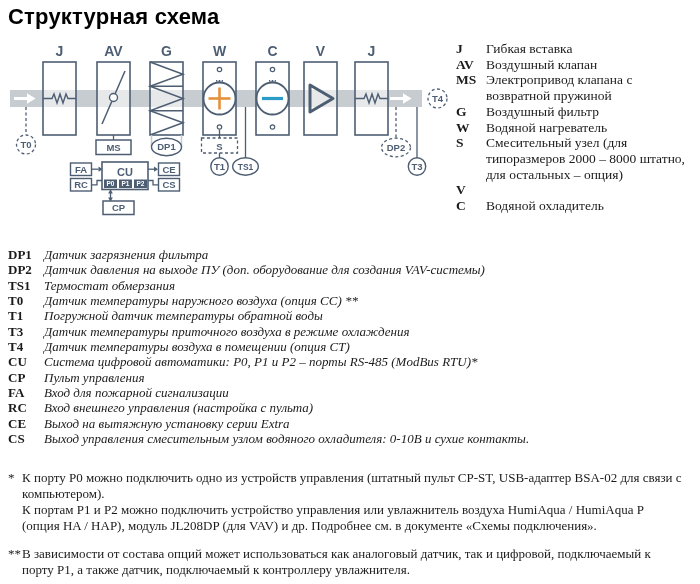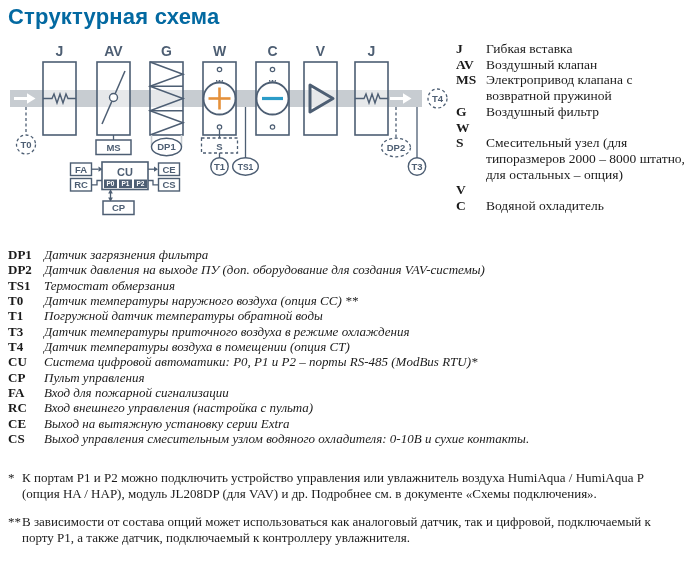--- a/index.html
+++ b/index.html
@@ -1,19 +1,19 @@
 <!DOCTYPE html>
 <html lang="ru"><head>
 <meta charset="utf-8">
 <style>
   html,body{margin:0;padding:0;background:#fff;}
   .page{position:relative;width:700px;height:584px;background:#fff;overflow:hidden;
         font-family:"Liberation Serif", serif;color:#1b1b1b;}
   .title{position:absolute;left:8px;top:4px;font-family:"Liberation Sans",sans-serif;
-         font-weight:700;font-size:22px;color:#0369a1;letter-spacing:.2px;}
+         font-weight:700;font-size:22px;color:#000000;letter-spacing:.2px;}
   svg{position:absolute;left:0;top:0;}
   svg text{font-family:"Liberation Sans",sans-serif;fill:#4d5e73;}
   .unit-letter{font-size:14px;font-weight:700;}
   .node-label{font-size:9.5px;font-weight:700;}
   .node-label-sm{font-size:8.5px;font-weight:700;}
   .w-label{font-size:9px;font-weight:700;}
   .cu-label{font-size:11px;font-weight:700;}
   .port-label{font-size:6.5px;font-weight:700;fill:#fff;}
   .io-label{font-size:9.5px;font-weight:700;}
   
@@ -206,20 +206,21 @@
     <div class="comp-row">
         <span class="k">MS</span>
         <span class="t">Электропривод клапана с возвратной пружиной</span>
       </div>
     <div class="comp-row">
         <span class="k">G</span>
         <span class="t">Воздушный фильтр</span>
       </div>
     <div class="comp-row">
         <span class="k">W</span>
+        <span class="t">Водяной нагреватель</span>
       </div>
     <div class="comp-row">
         <span class="k">S</span>
         <span class="t">Смесительный узел (для типоразмеров 2000 – 8000 штатно, для остальных – опция)</span>
       </div>
     <div class="comp-row">
         <span class="k">V</span>
       </div>
     <div class="comp-row">
         <span class="k">C</span>
@@ -279,20 +280,21 @@
     <div class="sens-row">
         <span class="k">CS</span>
         <span class="t">Выход управления смесительным узлом водяного охладителя: 0-10В и сухие контакты.</span>
       </div>
   </div>
 
   <div class="footnotes">
     <div class="footnote">
       <span class="marker">*</span>
       <div class="paras">
+        <p>К порту P0 можно подключить одно из устройств управления (штатный пульт CP-ST, USB-адаптер BSA-02 для связи с компьютером).</p>
         <p>К портам P1 и P2 можно подключить устройство управления или увлажнитель воздуха HumiAqua /  HumiAqua P (опция HA / HAP), модуль JL208DP (для VAV) и др. Подробнее см. в документе «Схемы подключения».</p>
       </div>
     </div>
     <div class="footnote second">
       <span class="marker">**</span>
       <div class="paras">
         <p>В зависимости от состава опций может использоваться как аналоговый датчик, так и цифровой, подключаемый к порту P1, а также датчик, подключаемый к контроллеру увлажнителя.</p>
       </div>
     </div>
   </div>

